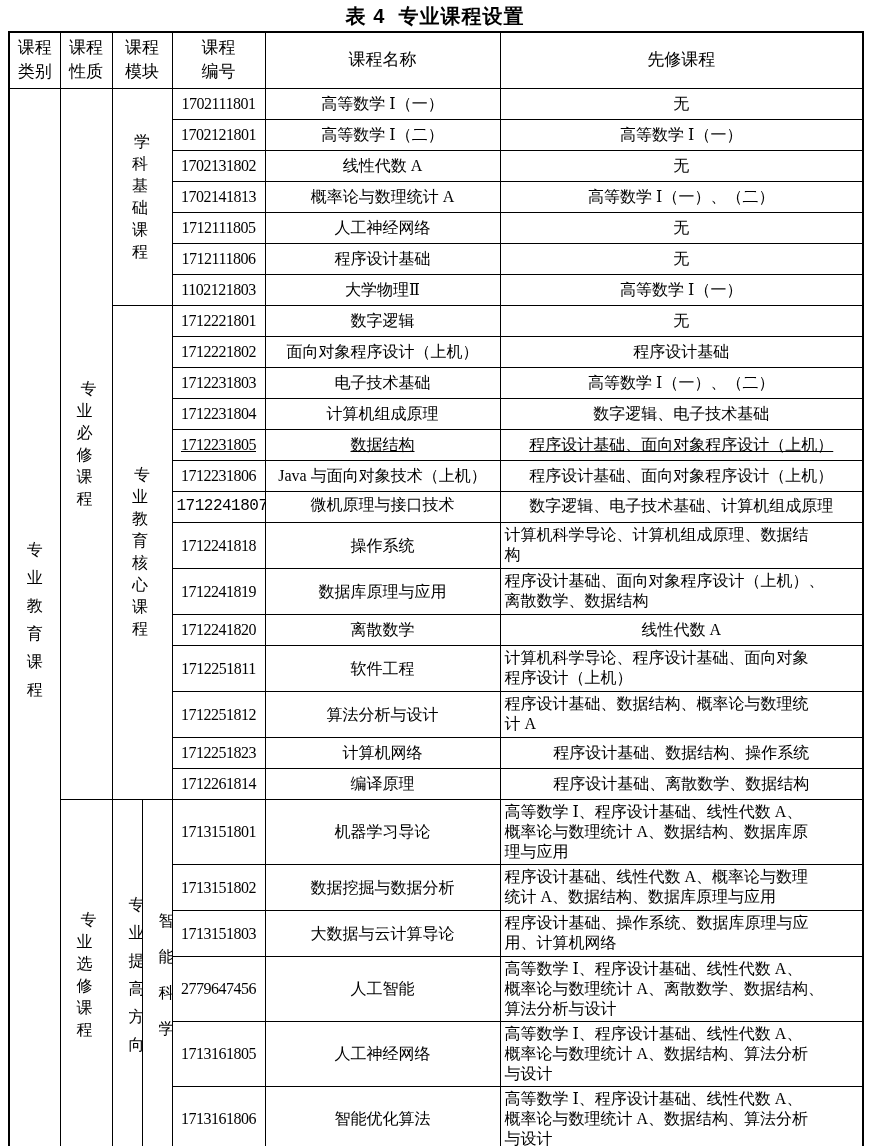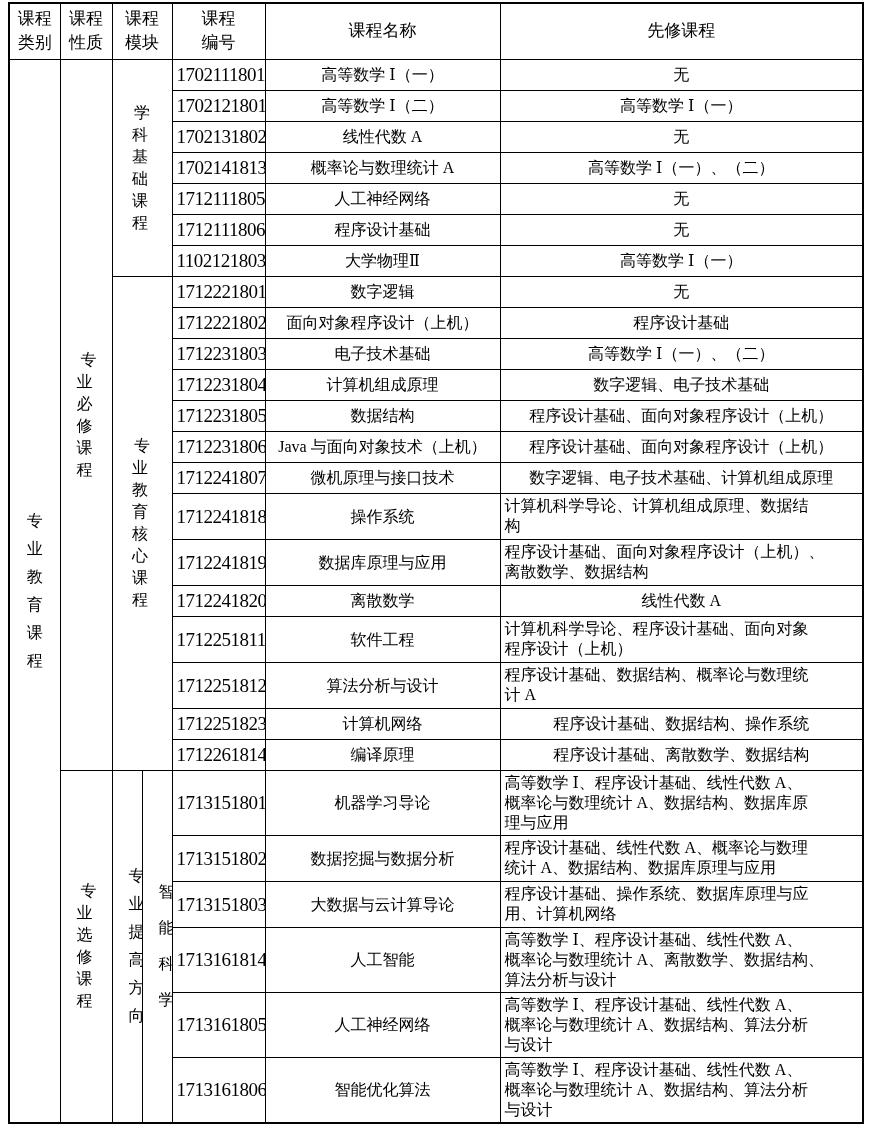--- a/index.html
+++ b/index.html
@@ -27,33 +27,34 @@
     text-align:center;
     vertical-align:middle;
     font-weight:normal;
     font-size:16px;
     line-height:21px;
     overflow:hidden;
     white-space:pre-line;
   }
   thead tr { height:56px; }
   th { font-size:17px; line-height:24px; }
-  td.code { font-size:19px; letter-spacing:-0.5px; white-space:nowrap; }
+  td.code { font-size:16px; letter-spacing:-0.5px; white-space:nowrap; }
   td.name { font-size:16px; }
   td.prereq { font-size:16px; line-height:20px; }
   td.prereq.multi { text-align:left; }
   td.vtext { padding:16px; }
   td.v1 { line-height:28px; }
   td.v1wide { line-height:36px; }
   td.v2 { line-height:22px; letter-spacing:4px; text-indent:4px; }
 </style>
 </head>
 <body>
 
 <div class="page">
+  <div class="title">表 4  专业课程设置</div>
   <table class="course-table">
     <colgroup>
       <col style="width:51px">
       <col style="width:52px">
       <col style="width:30px">
       <col style="width:30px">
       <col style="width:93px">
       <col style="width:235px">
       <col style="width:363px">
     </colgroup>
@@ -136,31 +137,31 @@
         <tr style="height: 31px;">
           <td class="code">1712231803</td>
           <td class="name">电子技术基础</td>
           <td class="prereq">高等数学 Ⅰ（一）、（二）</td>
         </tr>
         <tr style="height: 31px;">
           <td class="code">1712231804</td>
           <td class="name">计算机组成原理</td>
           <td class="prereq">数字逻辑、电子技术基础</td>
         </tr>
-        <tr style="height: 31px;">
+        <tr style="height: 31px; text-decoration: underline;">
           <td class="code">1712231805</td>
           <td class="name">数据结构</td>
           <td class="prereq">程序设计基础、面向对象程序设计（上机）</td>
         </tr>
         <tr style="height: 31px;">
           <td class="code">1712231806</td>
           <td class="name">Java 与面向对象技术（上机）</td>
           <td class="prereq">程序设计基础、面向对象程序设计（上机）</td>
         </tr>
-        <tr style="height: 31px;">
+        <tr style="height: 31px; font-family: Liberation Mono, monospace;">
           <td class="code">1712241807</td>
           <td class="name">微机原理与接口技术</td>
           <td class="prereq">数字逻辑、电子技术基础、计算机组成原理</td>
         </tr>
         <tr style="height: 46px;">
           <td class="code">1712241818</td>
           <td class="name">操作系统</td>
           <td class="prereq multi">计算机科学导论、计算机组成原理、数据结
 构</td>
         </tr>
@@ -223,21 +224,21 @@
           <td class="prereq multi">程序设计基础、线性代数 A、概率论与数理
 统计 A、数据结构、数据库原理与应用</td>
         </tr>
         <tr style="height: 46px;">
           <td class="code">1713151803</td>
           <td class="name">大数据与云计算导论</td>
           <td class="prereq multi">程序设计基础、操作系统、数据库原理与应
 用、计算机网络</td>
         </tr>
         <tr style="height: 64px;">
-          <td class="code">1713161814</td>
+          <td class="code">2779647456</td>
           <td class="name">人工智能</td>
           <td class="prereq multi">高等数学 Ⅰ、程序设计基础、线性代数 A、
 概率论与数理统计 A、离散数学、数据结构、
 算法分析与设计</td>
         </tr>
         <tr style="height: 64px;">
           <td class="code">1713161805</td>
           <td class="name">人工神经网络</td>
           <td class="prereq multi">高等数学 Ⅰ、程序设计基础、线性代数 A、
 概率论与数理统计 A、数据结构、算法分析

